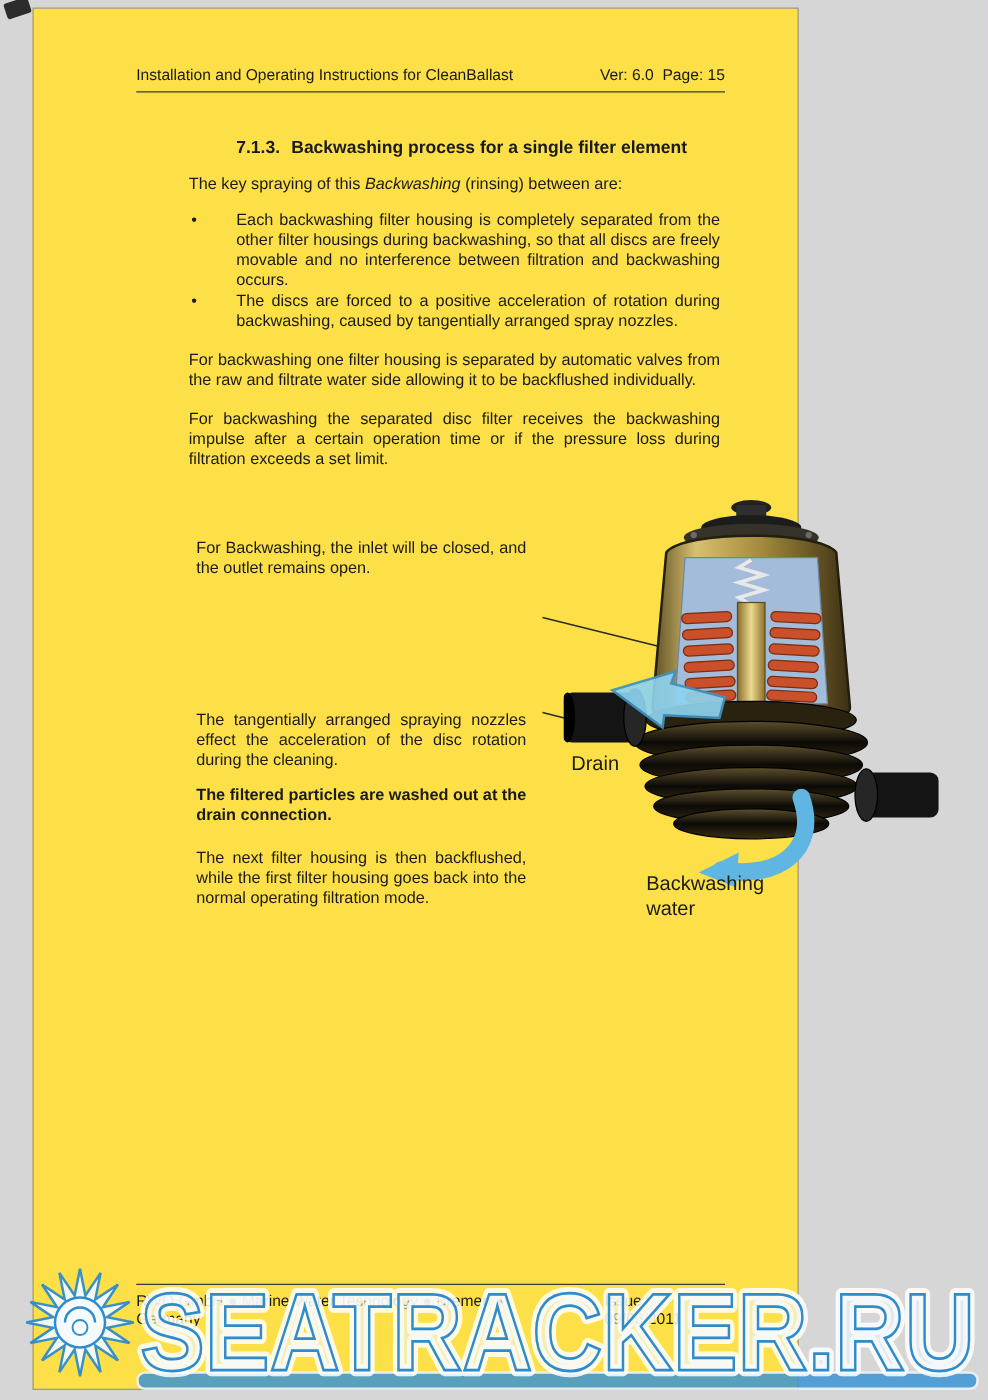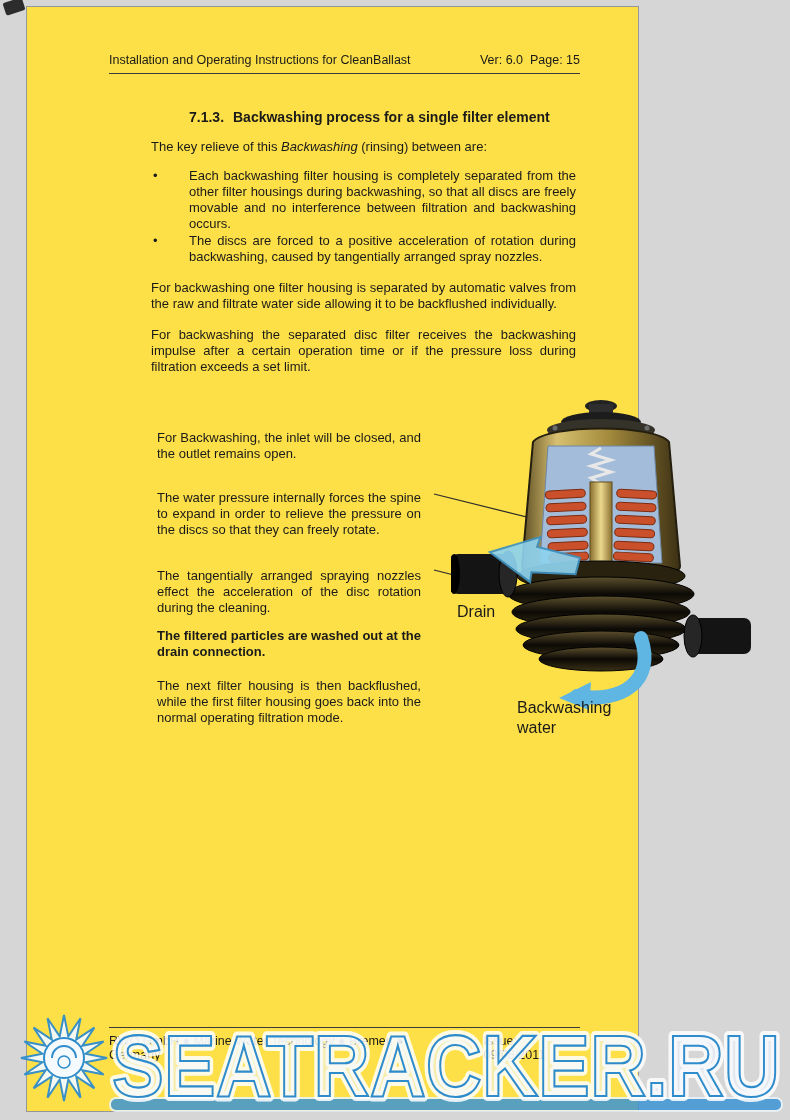--- a/index.html
+++ b/index.html
@@ -61,34 +61,33 @@
     <span>Installation and Operating Instructions for CleanBallast</span>
     <span class="ws-pre">Ver: 6.0  Page: 15</span>
   </div>
 
   <div class="content">
 
     <div class="heading">
       <span class="num">7.1.3.</span><span>Backwashing process for a single filter element</span>
     </div>
 
-    <p class="intro"><span>The key relieve of this </span><em>Backwashing</em><span> (rinsing) between are:</span></p>
+    <p class="intro"><span>The key spraying of this </span><em>Backwashing</em><span> (rinsing) between are:</span></p>
 
     <ul class="bullets">
       <li>Each backwashing filter housing is completely separated from the other filter housings during backwashing, so that all discs are freely movable and no interference between filtration and backwashing occurs.</li>
       <li>The discs are forced to a positive acceleration of rotation during backwashing, caused by tangentially arranged spray nozzles.</li>
     </ul>
 
     <p class="para">For backwashing one filter housing is separated by automatic valves from the raw and filtrate water side allowing it to be backflushed individually.</p>
     <p class="para">For backwashing the separated disc filter receives the backwashing impulse after a certain operation time or if the pressure loss during filtration exceeds a set limit.</p>
 
     <div class="figure">
 
       <div class="note n1">For Backwashing, the inlet will be closed, and the outlet remains open.</div>
-      <div class="note n2">The water pressure internally forces the spine to expand in order to relieve the pressure on the discs so that they can freely rotate.</div>
       <div class="note n3">The tangentially arranged spraying nozzles effect the acceleration of the disc rotation during the cleaning.</div>
       <div class="note n4">The filtered particles are washed out at the drain connection.</div>
       <div class="note n5">The next filter housing is then backflushed, while the first filter housing goes back into the normal operating filtration mode.</div>
 
       <svg class="leaders" viewBox="0 0 570 352">
         <line x1="283" y1="90" x2="412" y2="122" stroke="#2a2a2a" stroke-width="1.2"></line>
         <line x1="283" y1="166" x2="370" y2="188" stroke="#2a2a2a" stroke-width="1.2"></line>
       </svg>
 
       <svg class="filter-art" viewBox="0 0 300 330">

